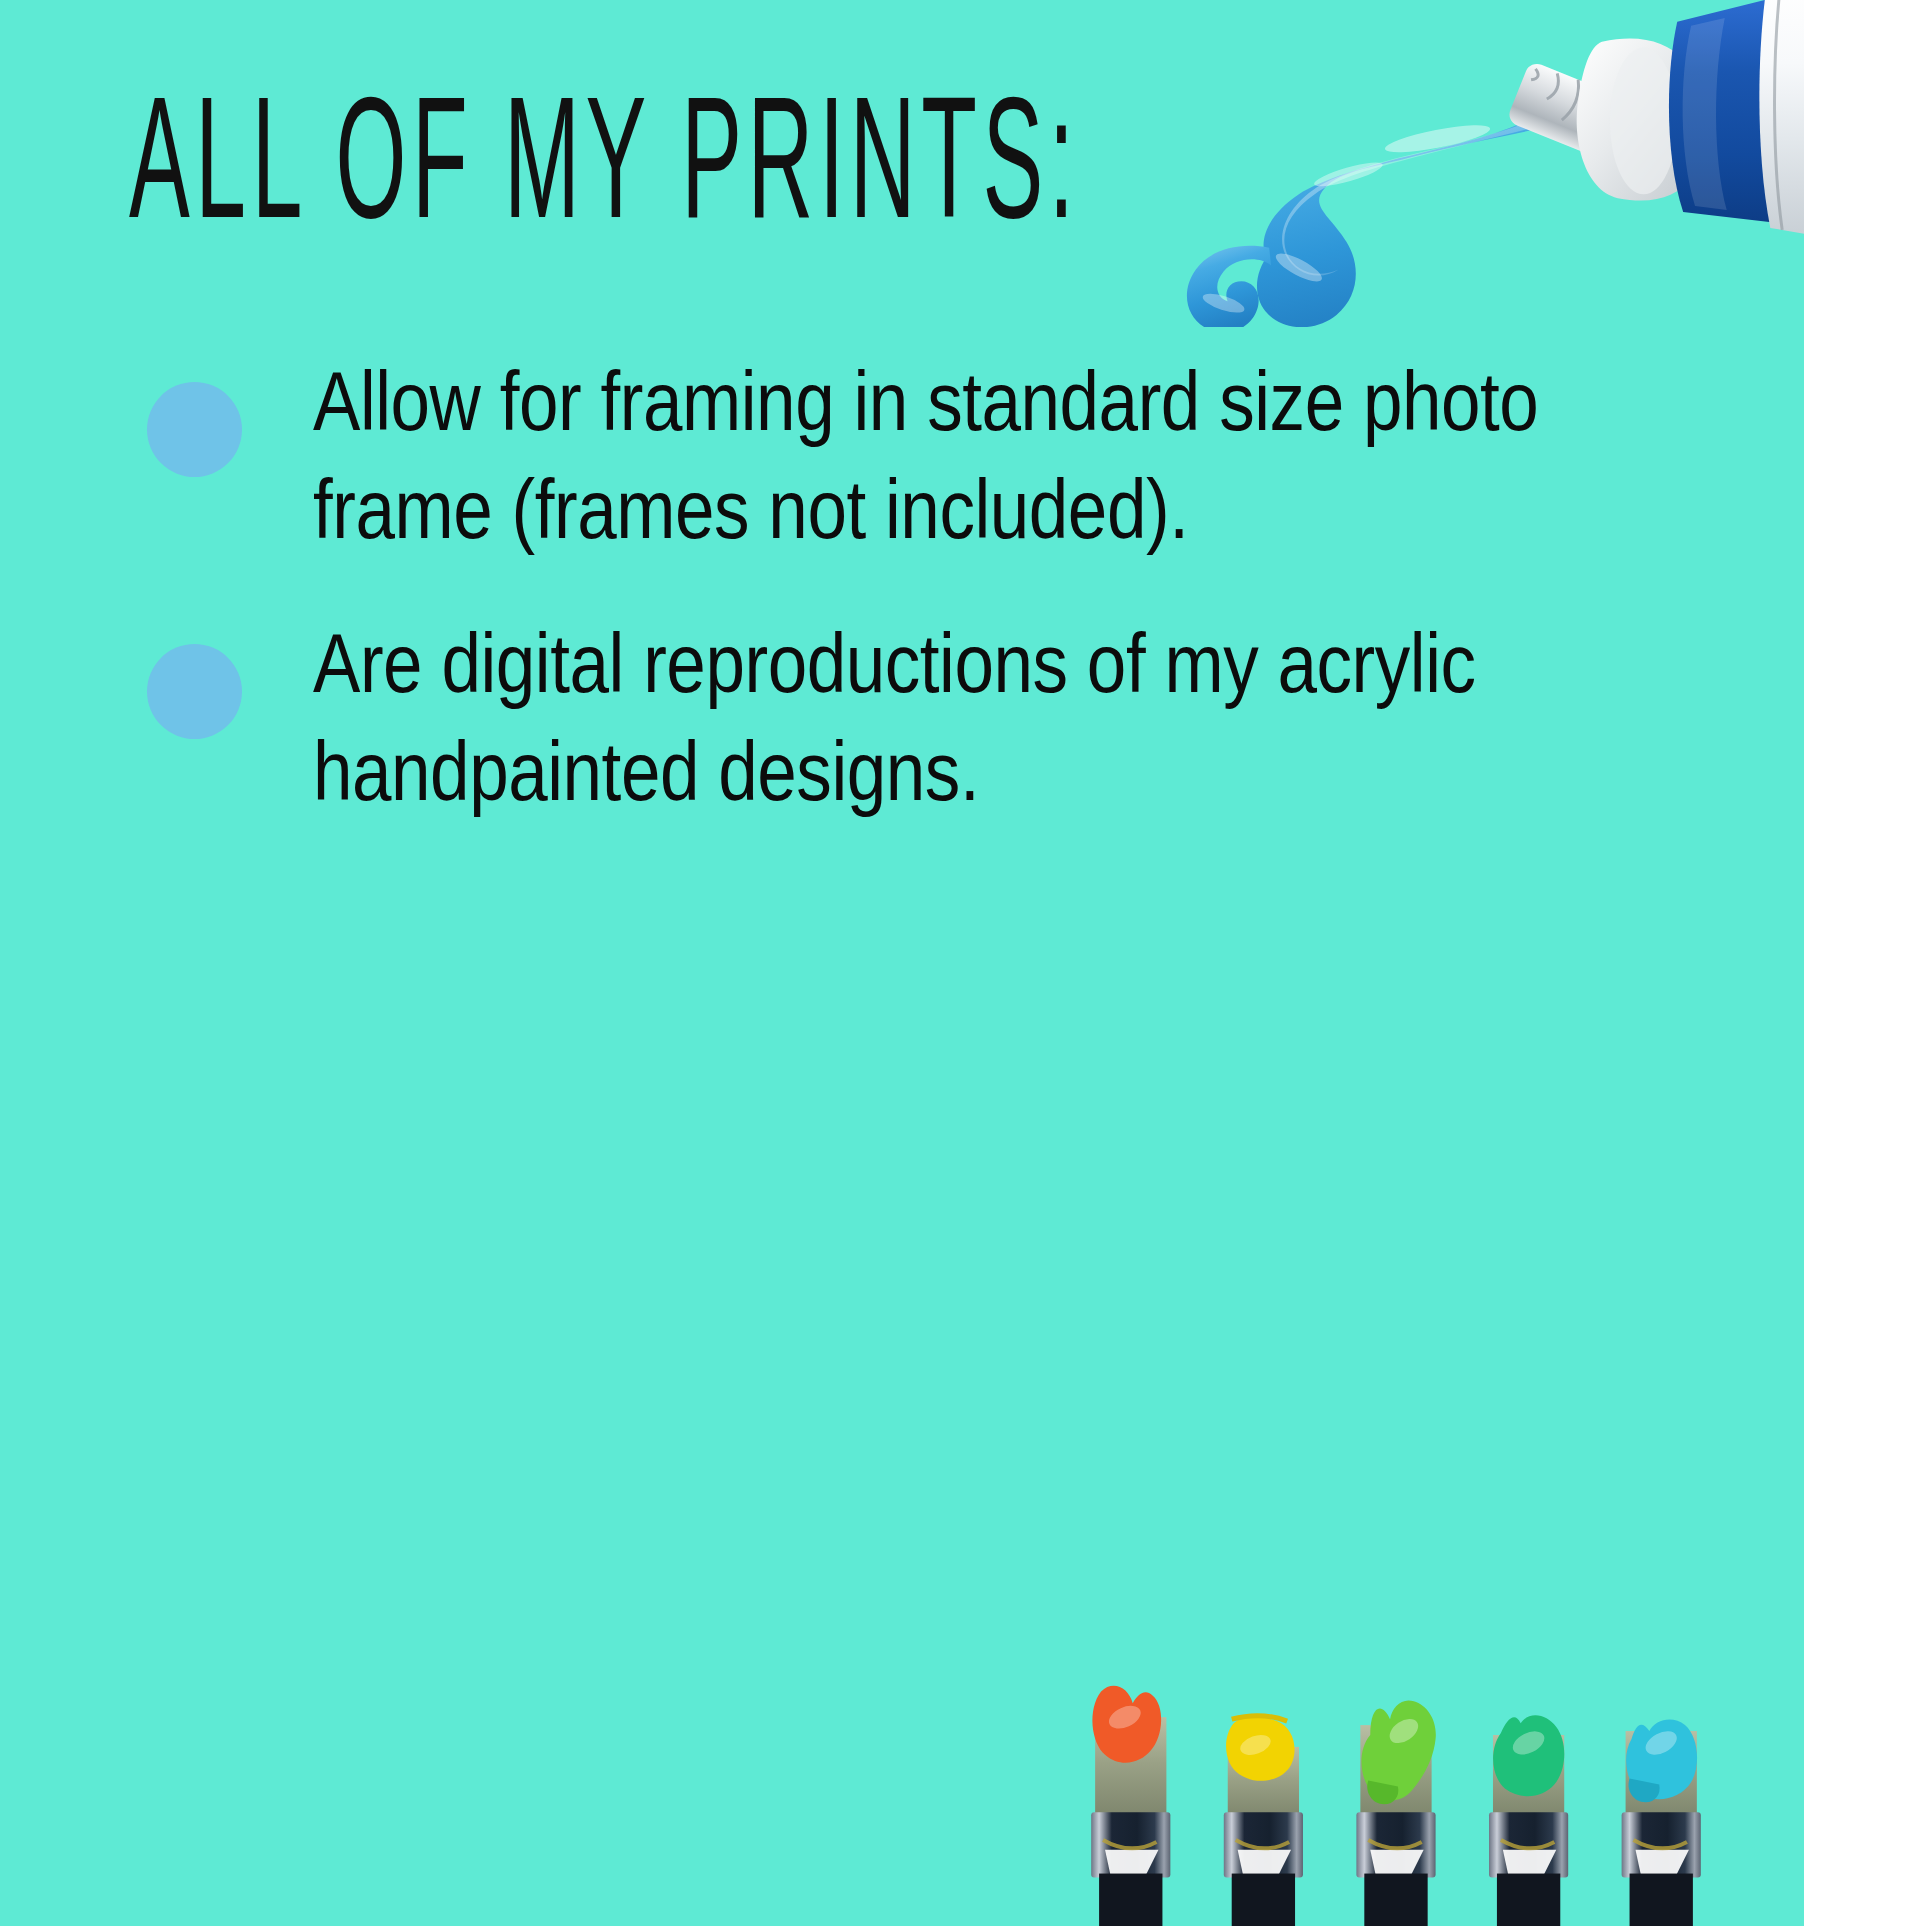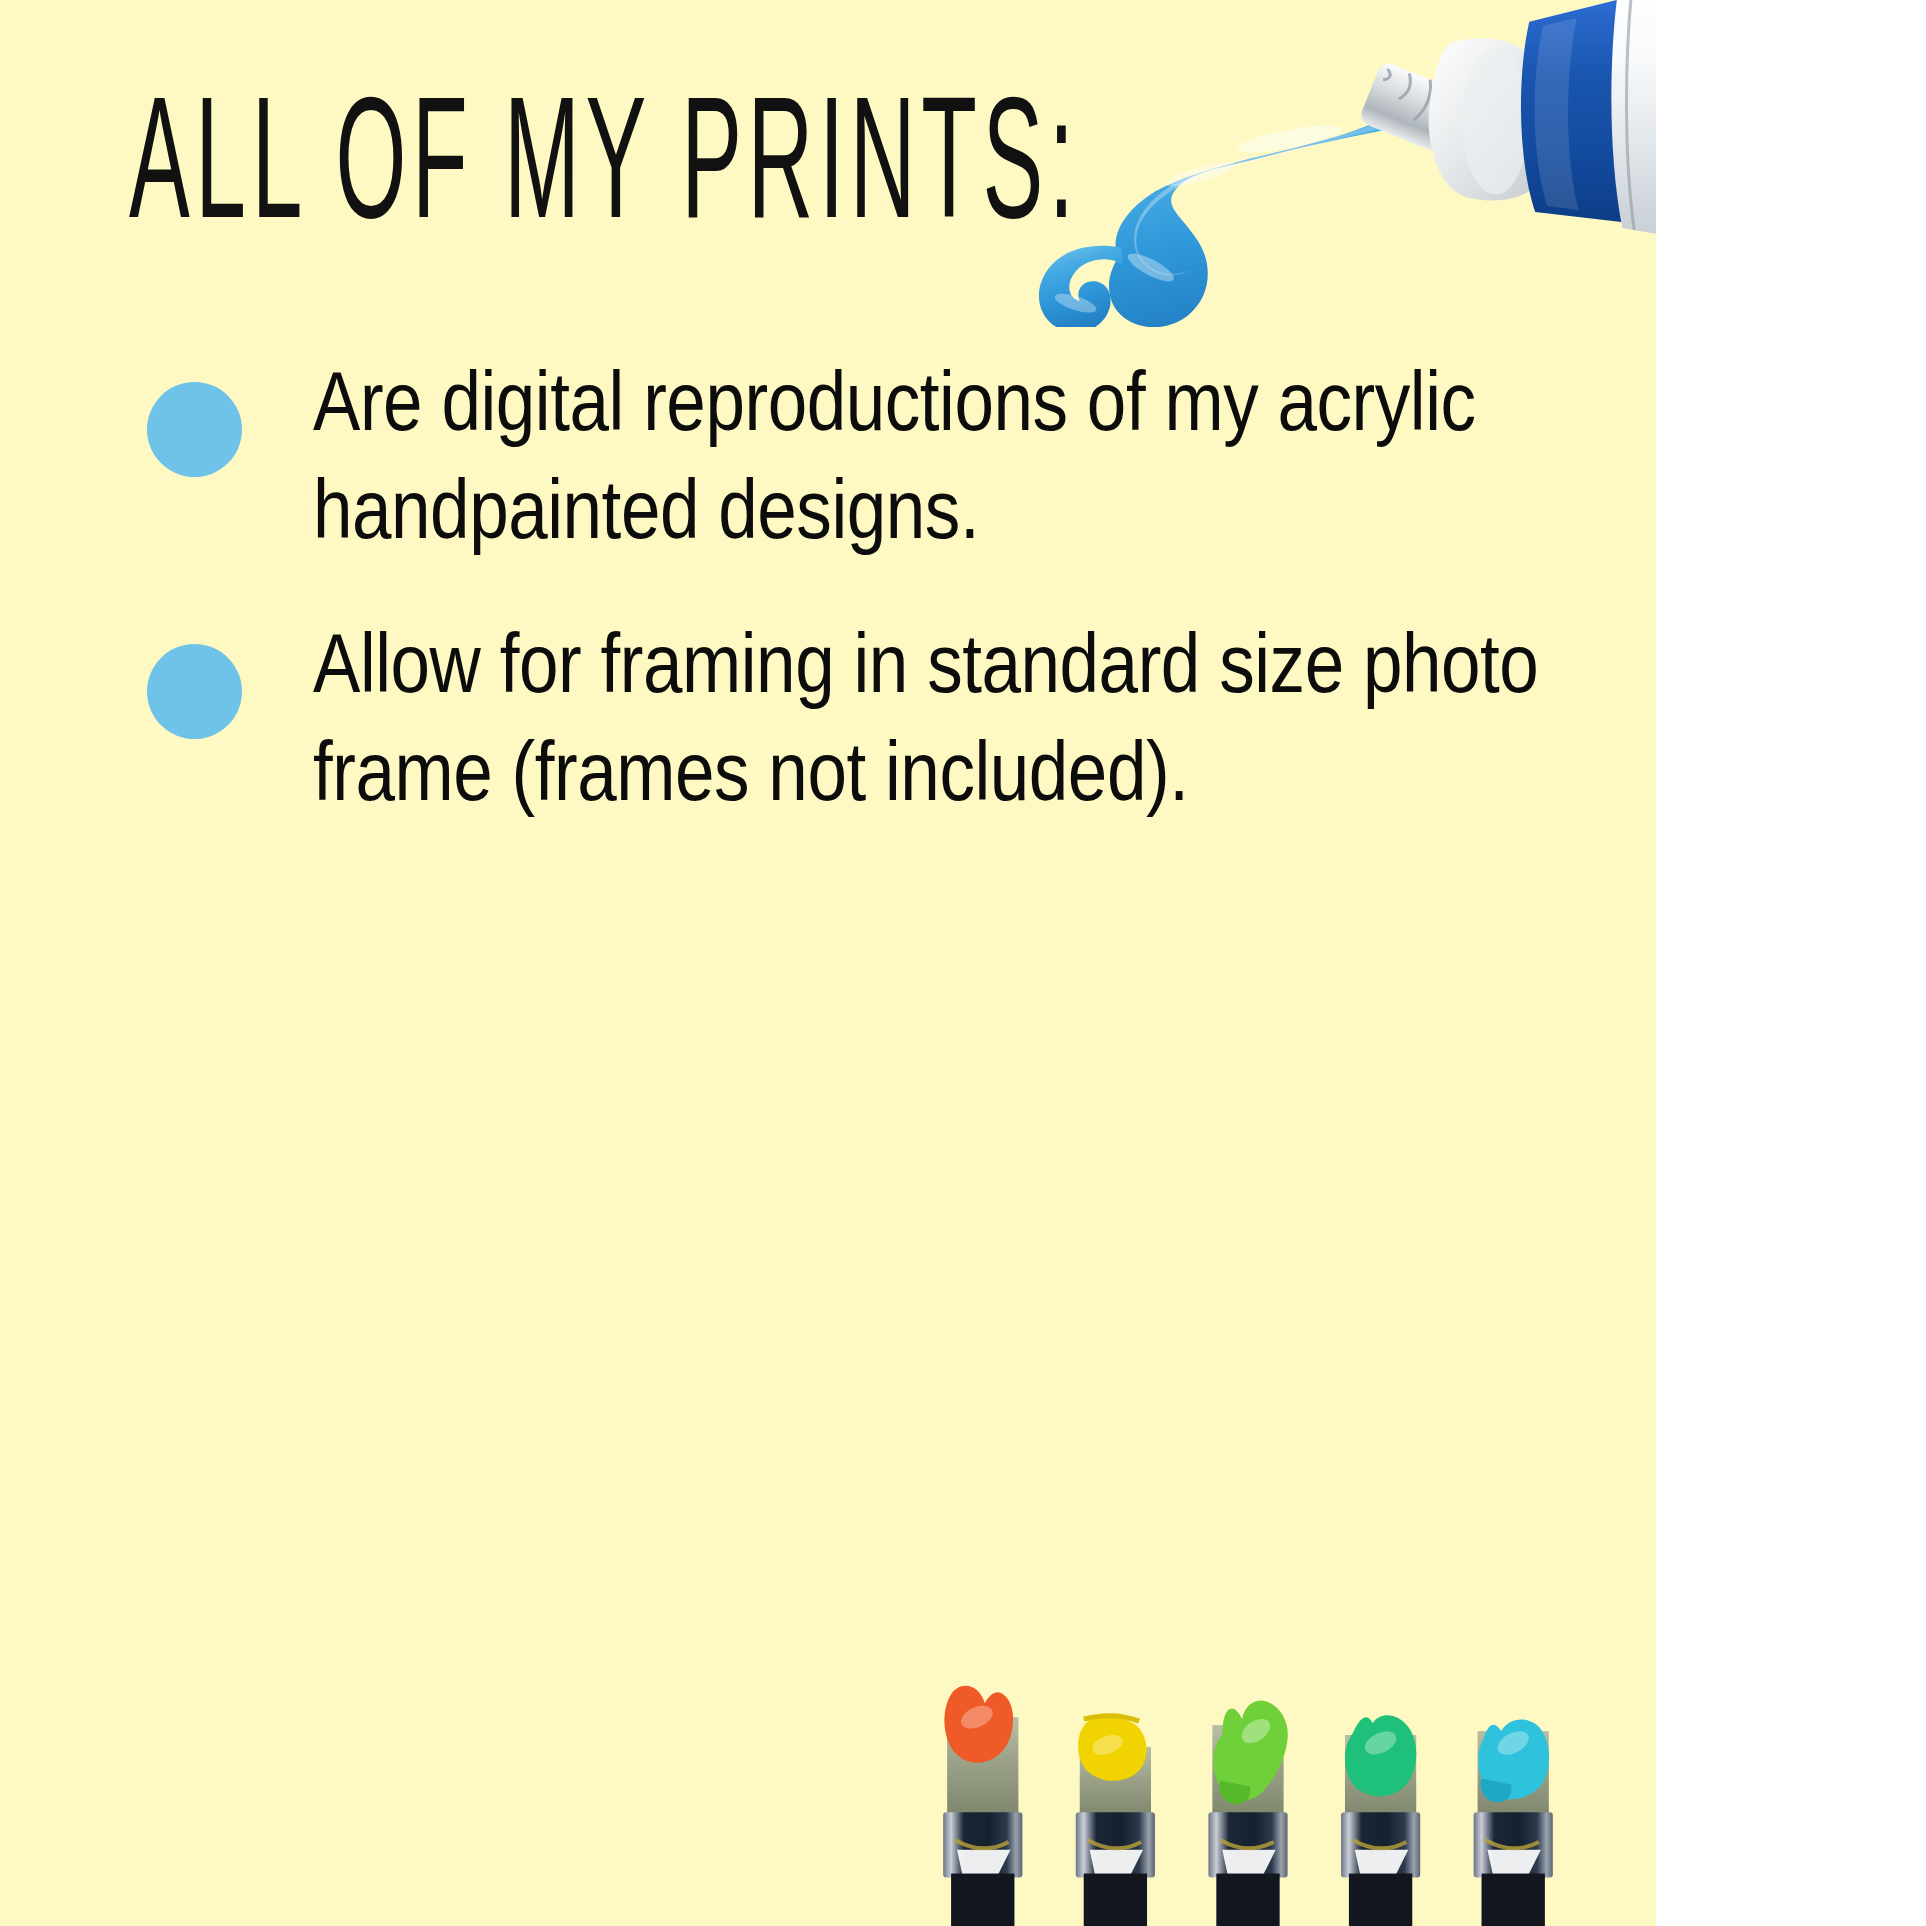--- a/index.html
+++ b/index.html
@@ -6,23 +6,23 @@
   html, body {
     margin: 0;
     padding: 0;
     background: #ffffff;
   }
   body {
     font-family: "Liberation Sans", sans-serif;
   }
   #canvas {
     position: relative;
-    width: 1656px;
+    width: 1804px;
     height: 1927px;
-    background: #fef9c3;
+    background: #5eead4;
     overflow: hidden;
   }
 
   
   .title {
     position: absolute;
     left: 129px;
     top: 71px;
     font-family: "Liberation Sans", sans-serif;
     font-size: 147px;
@@ -200,26 +200,26 @@
 
       <path d="M 802 -12 L 840 -18 L 840 236 L 806 230 C 792 160, 792 58, 802 -12 Z" fill="url(#tubeBody)"></path>
       <path d="M 816 -14 C 808 60, 808 162, 818 232" stroke="#8f989f" stroke-width="3" fill="none" opacity="0.6"></path>
     </svg>
   </div>
 
   <div class="list">
 
     <div class="item">
       <div class="bullet"></div>
-      <div class="item-text">Are digital reproductions of my acrylic handpainted designs.</div>
+      <div class="item-text">Allow for framing in standard size photo frame (frames not included).</div>
     </div>
 
     <div class="item">
       <div class="bullet"></div>
-      <div class="item-text">Allow for framing in standard size photo frame (frames not included).</div>
+      <div class="item-text">Are digital reproductions of my acrylic handpainted designs.</div>
     </div>
 
 
 
   </div>
 
   <div class="brushes-wrap">
     <svg class="brushes-svg" viewBox="0 0 730 290" xmlns="http://www.w3.org/2000/svg" aria-hidden="true">
       <defs>
         <linearGradient id="bristle" x1="0" y1="0" x2="0" y2="1">

